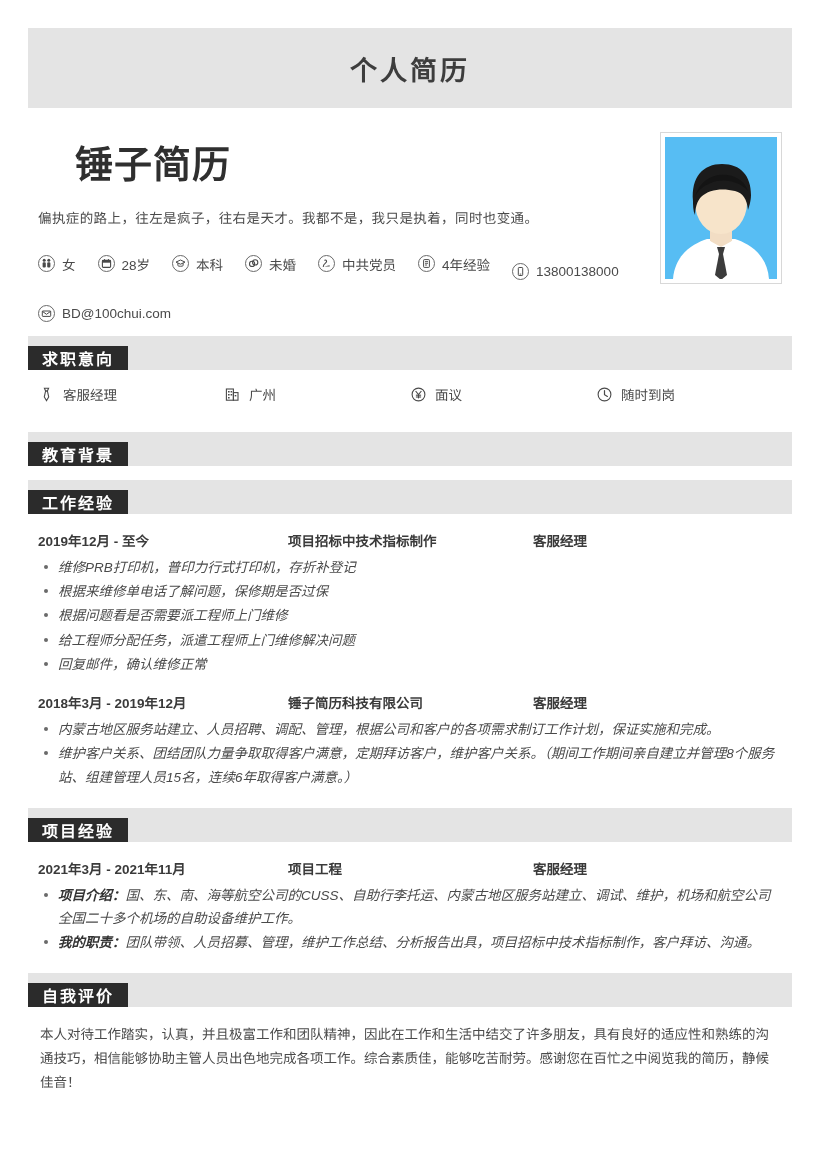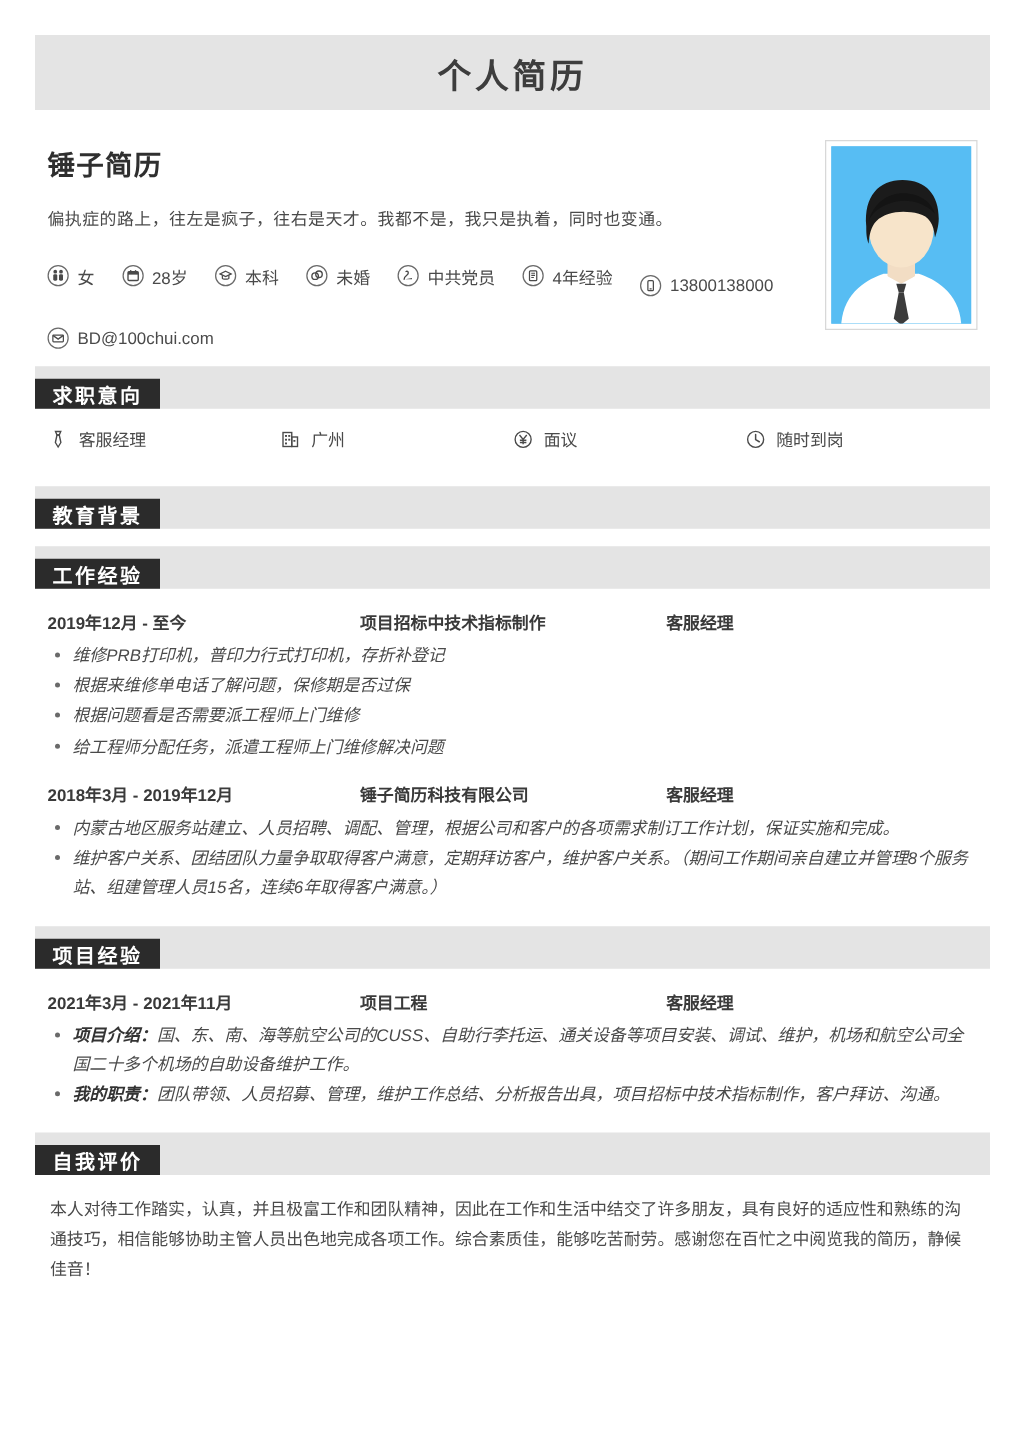--- a/index.html
+++ b/index.html
@@ -20,21 +20,21 @@
   .page {
     position: relative;
     width: 820px;
     height: 1160px;
     background: #ffffff;
     padding: 28px;
   }
 
   
   .title-band {
-    height: 60px;
+    height: 80px;
     background: #e4e4e4;
     display: flex;
     align-items: center;
     justify-content: center;
   }
   .title-band .doc-title {
     font-size: 27px;
     font-weight: bold;
     color: #3d3d3d;
     letter-spacing: 3px;
@@ -44,25 +44,26 @@
   .profile {
     display: flex;
     justify-content: space-between;
     align-items: flex-start;
     padding: 24px 10px 0 10px;
     min-height: 175px;
   }
   .profile-left { flex: 1 1 auto; padding-top: 2px; }
 
   .name {
-    font-size: 22px;
+    font-size: 38px;
     font-weight: bold;
     color: #2f2f2f;
     letter-spacing: 1px;
     margin-bottom: 18px;
+    margin-left: 37px;
   }
   .tagline {
     font-size: 13.5px;
     color: #4a4a4a;
     letter-spacing: 0.4px;
     margin-bottom: 20px;
   }
 
   .meta-rows { display: flex; flex-direction: column; gap: 9px; }
   .meta-row { display: flex; align-items: center; flex-wrap: wrap; }
@@ -410,20 +411,21 @@
       <div class="entry-head">
         <div class="c1">2019年12月 - 至今</div>
         <div class="c2">项目招标中技术指标制作</div>
         <div class="c3">客服经理</div>
       </div>
       <ul class="bullets">
         <li>维修PRB打印机，普印力行式打印机，存折补登记</li>
         <li>根据来维修单电话了解问题，保修期是否过保</li>
         <li>根据问题看是否需要派工程师上门维修</li>
         <li>给工程师分配任务，派遣工程师上门维修解决问题</li>
+        <li>回复邮件，确认维修正常</li>
       </ul>
     </div>
 
     <div class="entry">
       <div class="entry-head">
         <div class="c1">2018年3月 - 2019年12月</div>
         <div class="c2">锤子简历科技有限公司</div>
         <div class="c3">客服经理</div>
       </div>
       <ul class="bullets">
@@ -438,21 +440,21 @@
     <div class="tag">项目经验</div>
   </div>
   <div class="section-body">
     <div class="entry">
       <div class="entry-head">
         <div class="c1">2021年3月 - 2021年11月</div>
         <div class="c2">项目工程</div>
         <div class="c3">客服经理</div>
       </div>
       <ul class="bullets">
-        <li><span class="b-label">项目介绍：</span><span>国、东、南、海等航空公司的CUSS、自助行李托运、通关设备等项目安装、调试、维护，机场和航空公司全国二十多个机场的自助设备维护工作。</span></li>
+        <li><span class="b-label">项目介绍：</span><span>国、东、南、海等航空公司的CUSS、自助行李托运、内蒙古地区服务站建立、调试、维护，机场和航空公司全国二十多个机场的自助设备维护工作。</span></li>
         <li><span class="b-label">我的职责：</span><span>团队带领、人员招募、管理，维护工作总结、分析报告出具，项目招标中技术指标制作，客户拜访、沟通。</span></li>
       </ul>
     </div>
   </div>
 
   <div class="section-head">
     <div class="tag">自我评价</div>
   </div>
   <div class="section-body">
     <div class="para">本人对待工作踏实，认真，并且极富工作和团队精神，因此在工作和生活中结交了许多朋友，具有良好的适应性和熟练的沟通技巧，相信能够协助主管人员出色地完成各项工作。综合素质佳，能够吃苦耐劳。感谢您在百忙之中阅览我的简历，静候佳音！</div>

